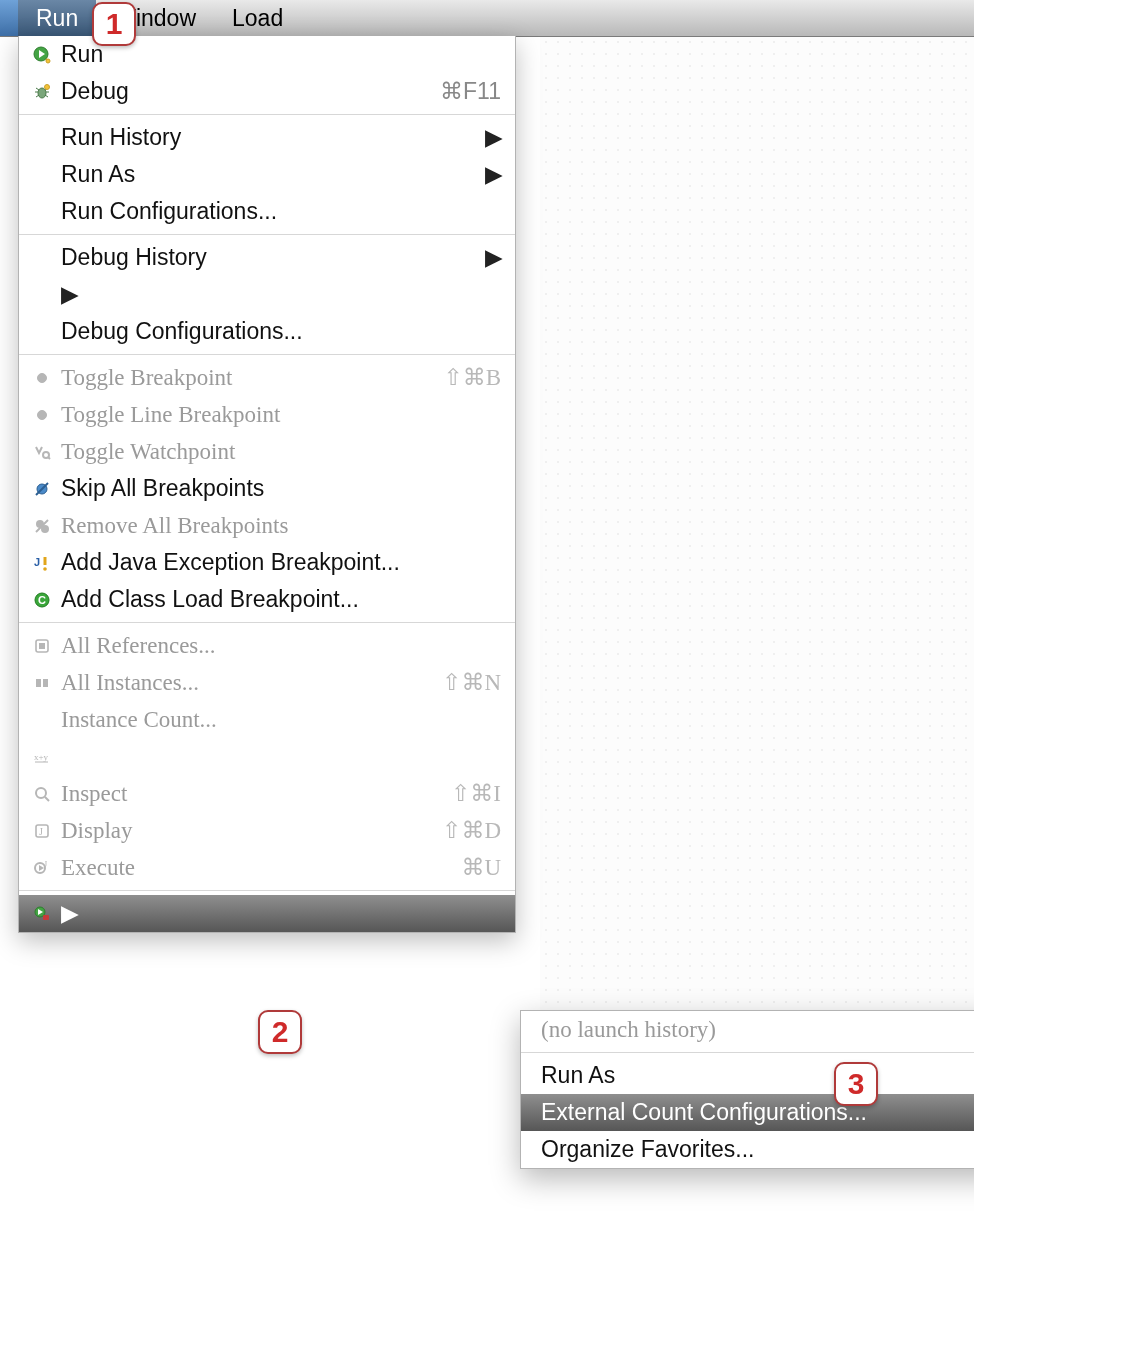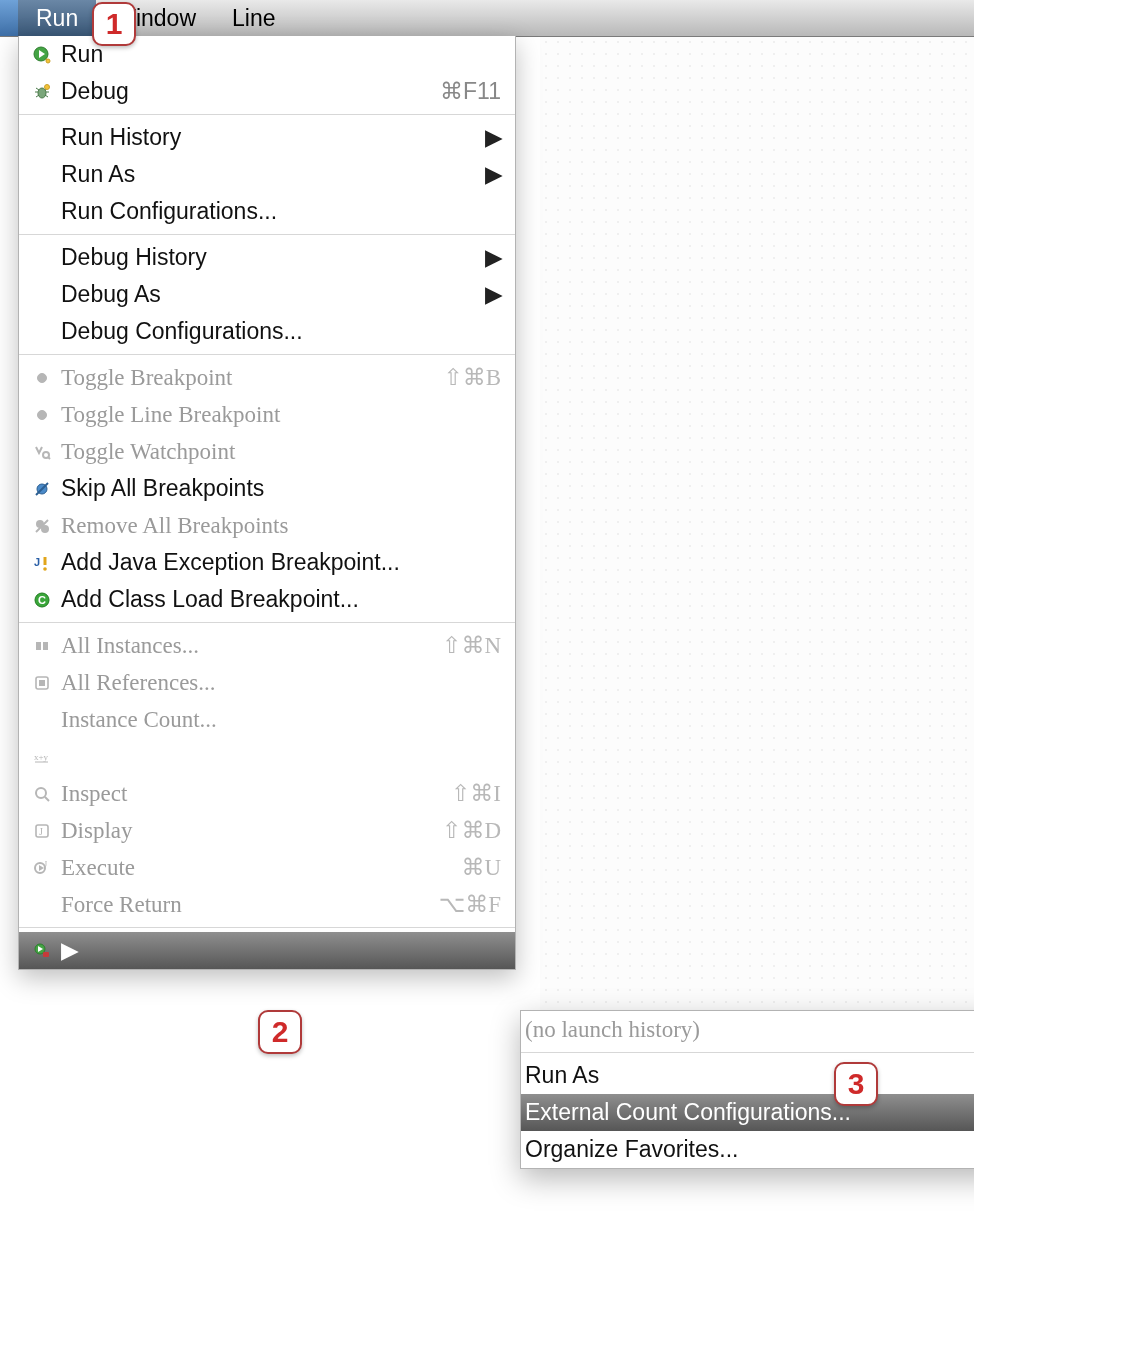--- a/index.html
+++ b/index.html
@@ -33,21 +33,21 @@
   .menu-row .accel { color:#888; margin-left:10px; white-space:nowrap; }
   .menu-row.disabled .accel { color:#b8b8b8; }
   .menu-row .arrow { width:16px; text-align:right; color:#222; }
   .menu-row.selected .arrow { color:#fff; }
   .menu-sep { height:1px; margin:4px 0; background:#d7d7d7; }
 
   
   .submenu { position:absolute; left:520px; top:1010px; width:500px;
              background:#fff; border:1px solid #b3b3b3;
              box-shadow:0 10px 28px rgba(0,0,0,.28); }
-  .submenu .menu-row { padding-left:4px; }
+  .submenu .menu-row { padding-left:20px; }
 
   
   .badge { position:absolute; width:40px; height:40px; border-radius:10px;
            background:#fff; border:2px solid #b03a3a;
            box-shadow:0 2px 4px rgba(0,0,0,.25);
            display:flex; align-items:center; justify-content:center;
            font-weight:800; font-size:30px; color:#cf2a2a;
            font-family:"Arial Black","Helvetica Neue",sans-serif; }
 
   svg { display:block; }
@@ -60,21 +60,21 @@
 
   <div class="menubar">
     <div class="menubar-left"></div>
     <div class="menubar-item active">
       <span>Run</span>
     </div>
     <div class="menubar-item">
       <span>Window</span>
     </div>
     <div class="menubar-item">
-      <span>Line</span>
+      <span>Load</span>
     </div>
   </div>
 
   <div class="menu" id="primary-menu">
       <div class="menu-row">
         <span class="icon">
           <svg width="18" height="18" viewBox="0 0 18 18">
             <circle cx="8" cy="8" r="7" fill="#44a444" stroke="#2e7d2e"></circle>
             <path d="M6 4l6 4-6 4z" fill="#fff"></path>
             <path d="M13 13l3 3" stroke="#caa12a" stroke-width="2"></path>
@@ -115,21 +115,20 @@
         <span class="label">Run Configurations...</span>
       </div>
       <div class="menu-sep"></div>
       <div class="menu-row">
         <span class="icon blank"></span>
         <span class="label">Debug History</span>
         <span class="arrow">▶</span>
       </div>
       <div class="menu-row">
         <span class="icon blank"></span>
-        <span class="label">Debug As</span>
         <span class="arrow">▶</span>
       </div>
       <div class="menu-row">
         <span class="icon blank"></span>
         <span class="label">Debug Configurations...</span>
       </div>
       <div class="menu-sep"></div>
       <div class="menu-row disabled">
         <span class="icon">
           <svg width="18" height="18" viewBox="0 0 18 18">
@@ -192,35 +191,35 @@
             <circle cx="9" cy="9" r="7" fill="#3aa63a" stroke="#217d21"></circle>
             <text x="5" y="13" font-size="11" font-weight="bold" fill="#fff">C</text>
           </svg>
         </span>
         <span class="label">Add Class Load Breakpoint...</span>
       </div>
       <div class="menu-sep"></div>
       <div class="menu-row disabled">
         <span class="icon">
           <svg width="18" height="18" viewBox="0 0 18 18">
+            <rect x="3" y="3" width="12" height="12" rx="2" fill="none" stroke="#b6b6b6" stroke-width="1.6"></rect>
+            <rect x="6" y="6" width="6" height="6" fill="#b6b6b6"></rect>
+          </svg>
+        </span>
+        <span class="label">All References...</span>
+      </div>
+      <div class="menu-row disabled">
+        <span class="icon">
+          <svg width="18" height="18" viewBox="0 0 18 18">
             <rect x="3" y="5" width="5" height="8" fill="#b6b6b6"></rect>
             <rect x="10" y="5" width="5" height="8" fill="#b6b6b6"></rect>
           </svg>
         </span>
         <span class="label">All Instances...</span>
         <span class="accel">⇧⌘N</span>
-      </div>
-      <div class="menu-row disabled">
-        <span class="icon">
-          <svg width="18" height="18" viewBox="0 0 18 18">
-            <rect x="3" y="3" width="12" height="12" rx="2" fill="none" stroke="#b6b6b6" stroke-width="1.6"></rect>
-            <rect x="6" y="6" width="6" height="6" fill="#b6b6b6"></rect>
-          </svg>
-        </span>
-        <span class="label">All References...</span>
       </div>
       <div class="menu-row disabled">
         <span class="icon blank"></span>
         <span class="label">Instance Count...</span>
       </div>
       <div class="menu-row disabled">
         <span class="icon">
           <svg width="18" height="18" viewBox="0 0 18 18">
             <text x="1" y="12" font-size="9" fill="#b6b6b6">x+y</text>
             <line x1="2" y1="14" x2="15" y2="14" stroke="#b6b6b6"></line>
@@ -250,25 +249,20 @@
       <div class="menu-row disabled">
         <span class="icon">
           <svg width="18" height="18" viewBox="0 0 18 18">
             <circle cx="7" cy="9" r="5" fill="none" stroke="#b6b6b6" stroke-width="2"></circle>
             <path d="M6 6l5 3-5 3z" fill="#b6b6b6"></path>
             <text x="11" y="8" font-size="8" fill="#b6b6b6">J</text>
           </svg>
         </span>
         <span class="label">Execute</span>
         <span class="accel">⌘U</span>
-      </div>
-      <div class="menu-row disabled">
-        <span class="icon blank"></span>
-        <span class="label">Force Return</span>
-        <span class="accel">⌥⌘F</span>
       </div>
       <div class="menu-sep"></div>
       <div class="menu-row selected">
         <span class="icon">
           <svg width="18" height="18" viewBox="0 0 18 18">
             <circle cx="7" cy="7" r="5" fill="#44a444" stroke="#2e7d2e"></circle>
             <path d="M5 4l5 3-5 3z" fill="#fff"></path>
             <rect x="10" y="10" width="6" height="5" rx="1" fill="#c63a3a"></rect>
           </svg>
         </span>

